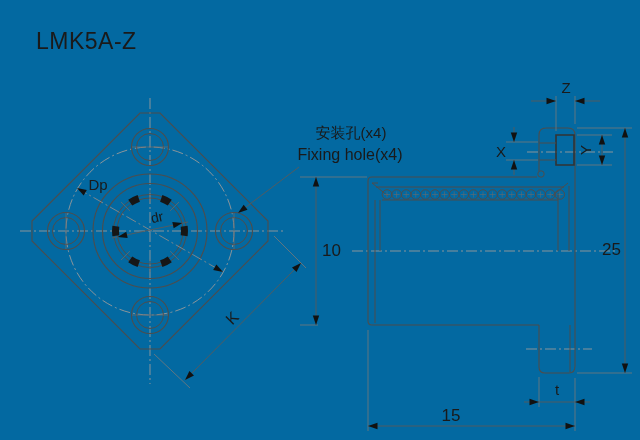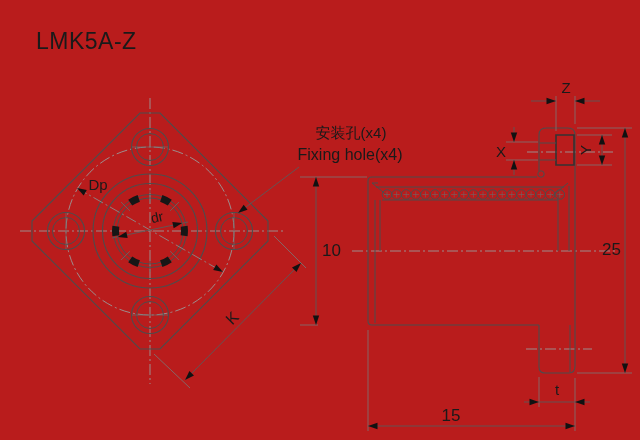--- a/index.html
+++ b/index.html
@@ -1,16 +1,16 @@
 <!DOCTYPE html>
 <html><head>
 <meta charset="utf-8">
 <style>
   html,body{margin:0;padding:0;background:#fff;}
-  .stage{position:relative;width:640px;height:440px;background:#b91c1c;overflow:hidden;
+  .stage{position:relative;width:640px;height:440px;background:#0369a1;overflow:hidden;
          font-family:"Liberation Sans","DejaVu Sans",sans-serif;}
   svg{position:absolute;left:0;top:0;}
   svg text{fill:#1a1a1a;font-family:"Liberation Sans","DejaVu Sans",sans-serif;}
   .t-title{font-size:23px;font-weight:500;letter-spacing:.5px;}
   .t-note-zh{font-size:15px;}
   .t-note-en{font-size:16px;}
   .t-num{font-size:17px;}
   .t-sym{font-size:15px;}
   .t-sym-sm{font-size:14px;}
   .t-k{font-size:16px;}

